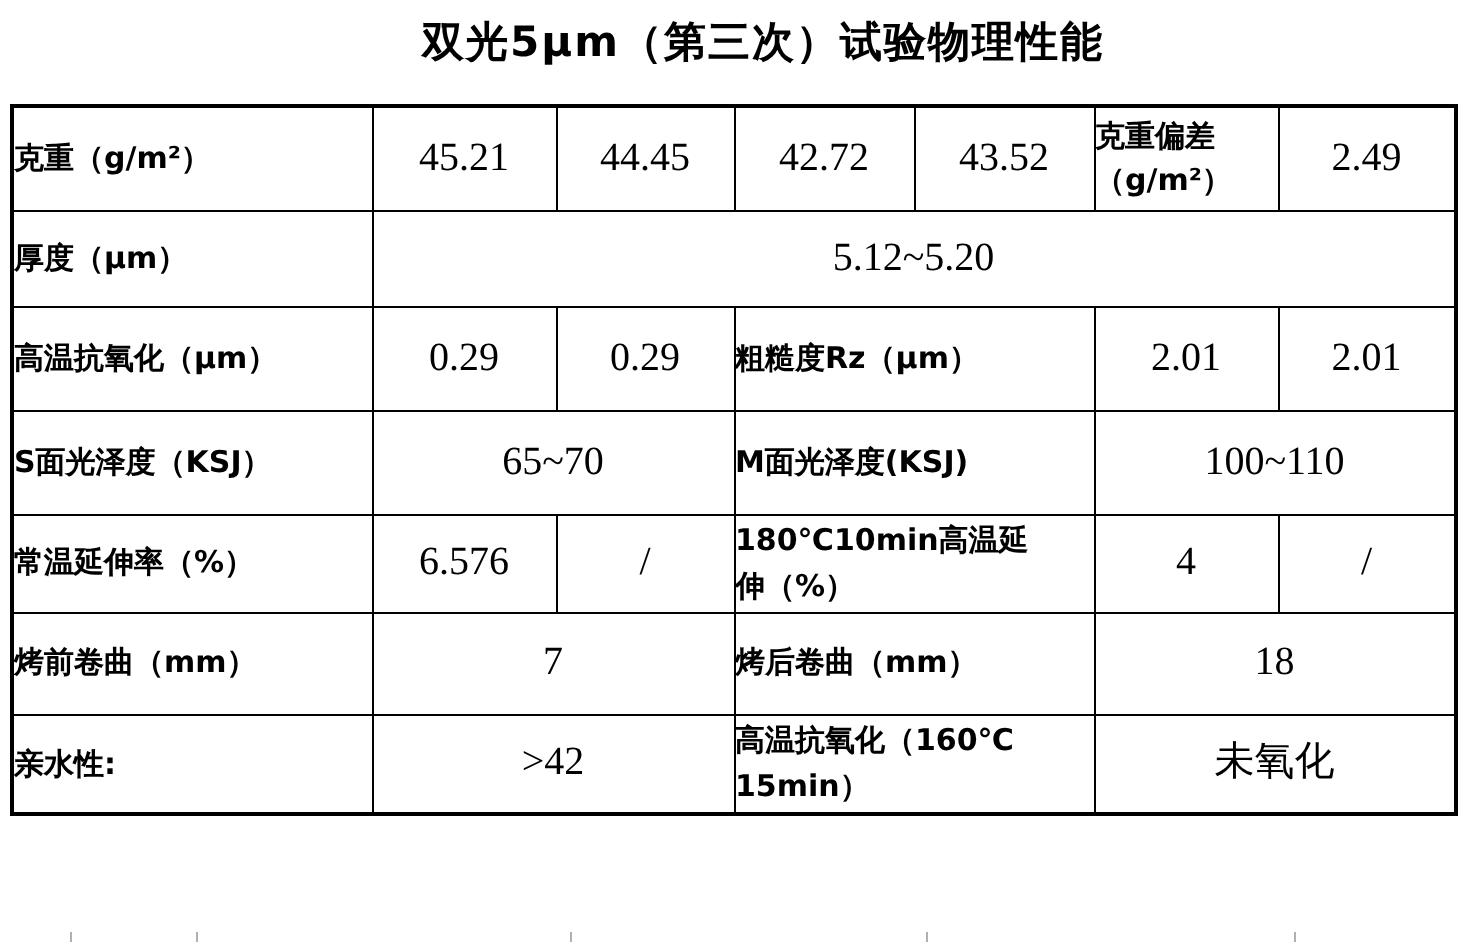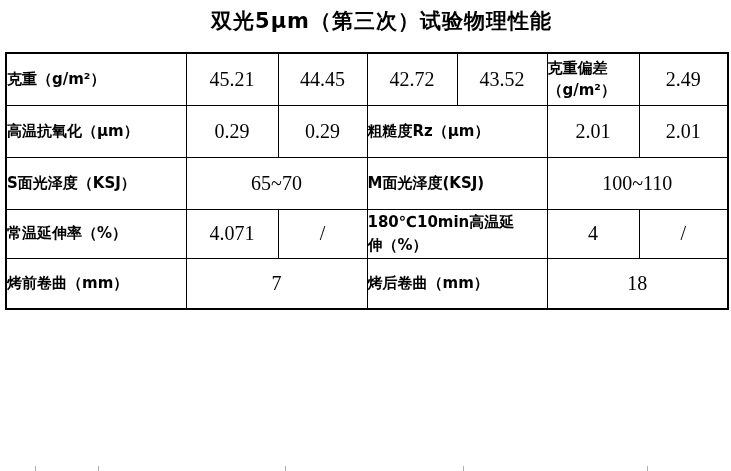--- a/index.html
+++ b/index.html
@@ -96,55 +96,66 @@
     <td class="label">克重（g/m²）</td>
     <td class="value">45.21</td>
     <td class="value">44.45</td>
     <td class="value">42.72</td>
     <td class="value">43.52</td>
     <td class="label">克重偏差
 （g/m²）</td>
     <td class="value">2.49</td>
   </tr>
 
+  <tr style="height:48px">
+    <td class="label">厚度（μm）</td>
+    <td class="value" colspan="6">5.12~5.20</td>
+  </tr>
 
   <tr style="height:52px">
     <td class="label">高温抗氧化（μm）</td>
     <td class="value">0.29</td>
     <td class="value">0.29</td>
     <td class="label" colspan="2">粗糙度Rz（μm）</td>
     <td class="value">2.01</td>
     <td class="value">2.01</td>
   </tr>
 
   <tr style="height:52px">
     <td class="label">S面光泽度（KSJ）</td>
     <td class="value" colspan="2">65~70</td>
     <td class="label" colspan="2">M面光泽度(KSJ)</td>
     <td class="value" colspan="2">100~110</td>
   </tr>
 
 
   <tr style="height:49px">
     <td class="label">常温延伸率（%）</td>
-    <td class="value">4.071</td>
+    <td class="value">6.576</td>
     <td class="value">/</td>
     <td class="label" colspan="2">180℃10min高温延
 伸（%）</td>
     <td class="value">4</td>
     <td class="value">/</td>
   </tr>
 
   <tr style="height:51px">
     <td class="label">烤前卷曲（mm）</td>
     <td class="value" colspan="2">7</td>
     <td class="label" colspan="2">烤后卷曲（mm）</td>
     <td class="value" colspan="2">18</td>
   </tr>
 
+  <tr style="height:50px">
+    <td class="label">亲水性:</td>
+    <td class="value" colspan="2">&gt;42</td>
+    <td class="label" colspan="2">高温抗氧化（160℃
+15min）</td>
+    <td class="value" colspan="2">未氧化</td>
+  </tr>
 </tbody>
   </table>
 
 <div class="partial-row">
   <span class="tick" style="left:30px"></span>
   <span class="tick" style="left:93px"></span>
   <span class="tick" style="left:280px"></span>
   <span class="tick" style="left:458px"></span>
   <span class="tick" style="left:642px"></span>
 </div>

